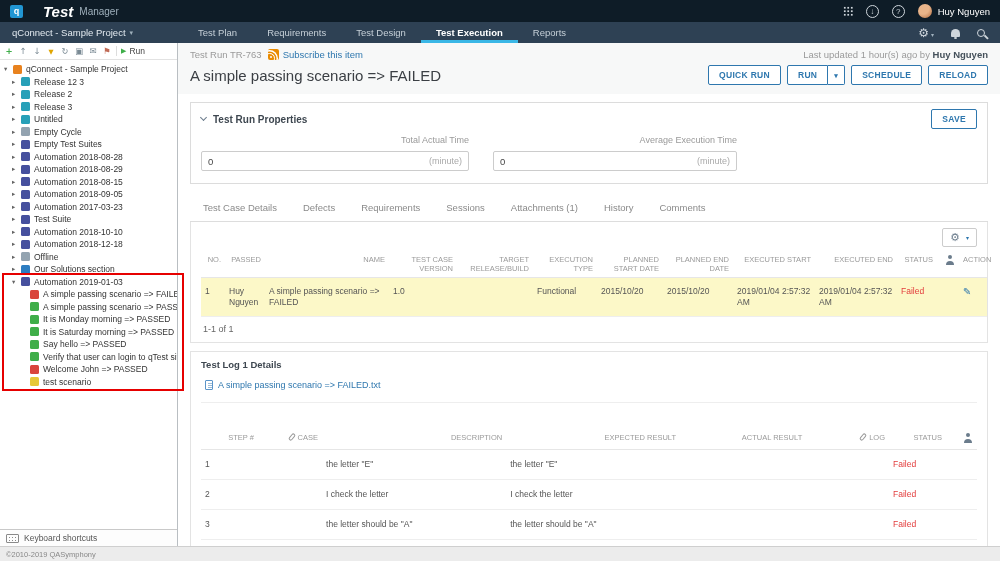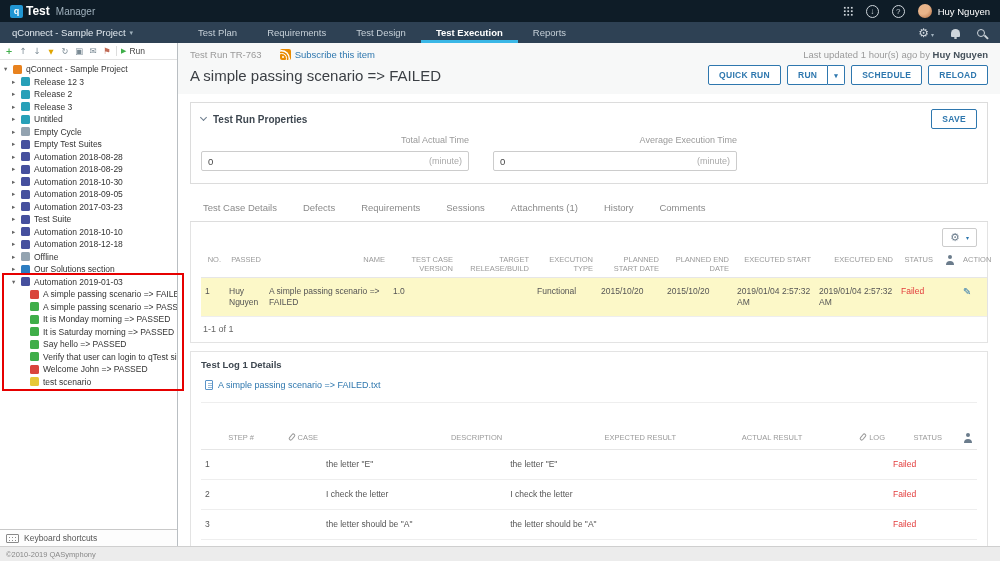--- a/index.html
+++ b/index.html
@@ -3,21 +3,21 @@
 <meta charset="utf-8">
 <style>
   * { margin:0; padding:0; box-sizing:border-box; }
   html,body { width:1000px; height:561px; overflow:hidden; background:#fff;
     font-family:"Liberation Sans","DejaVu Sans",sans-serif; position:relative; }
 
   
   .topbar { height:22px; background:#0e1c27; display:flex; align-items:center; padding:0 10px; }
   .logo-sq { width:13px; height:13px; background:#2196d3; border-radius:2px; color:#fff;
     font-weight:bold; font-size:9px; display:flex; align-items:center; justify-content:center; }
-  .logo-name { color:#fff; font-weight:bold; font-size:12px; margin-left:3px; }
+  .logo-name { color:#fff; font-weight:bold; font-size:15px; margin-left:20px;font-style:italic; }
   .product { color:#9fb0bc; font-size:10px; margin-left:6px; }
   .top-icons { margin-left:auto; display:flex; align-items:center; gap:13px; }
   .grid-icon { width:10px; height:10px;
     background-image:radial-gradient(circle,#cfd6dc 1px,transparent 1.3px);
     background-size:3.5px 3.5px; background-position:0 0; }
   .circ-icon { width:13px; height:13px; border:1px solid #cfd6dc; border-radius:50%;
     color:#cfd6dc; font-size:8px; line-height:11px; text-align:center; }
   .avatar { width:14px; height:14px; border-radius:50%;
     background:radial-gradient(circle at 35% 30%, #e8b48a 0 45%, #b06a3e 100%); }
   .top-user { color:#fff; font-size:9.5px; margin-left:-7px; }
@@ -86,21 +86,21 @@
   .keyboard-row { height:17px; border-top:1px solid #c9c9c9; display:flex; align-items:center;
     gap:5px; padding:0 6px; font-size:8.5px; color:#555; background:#fdfdfd; }
   .kbd-icon { width:13px; height:9px; border:1px solid #8a8a8a; border-radius:1px;
     background-image:radial-gradient(circle,#8a8a8a .7px,transparent .9px); background-size:3px 3px;
     background-position:1px 1px; }
 
   
   .main { flex:1; overflow:hidden; background:#fff; display:flex; flex-direction:column; }
   .head-band { background:#f7f8f8; padding:6px 12px 9px; }
   .mh { display:flex; align-items:center; font-size:9.5px; color:#9a9a9a; }
-  .trid { margin-right:18px; }
+  .trid { margin-right:6px; }
   .rss-icon { width:11px; height:11px; border-radius:2px; background:#e98b00; position:relative;
     overflow:hidden; flex:none; }
   .rss-icon::before { content:""; position:absolute; left:2px; bottom:2px; width:2.5px; height:2.5px;
     background:#fff; border-radius:50%; }
   .rss-icon::after { content:""; position:absolute; left:-3.5px; bottom:-3.5px; width:9px; height:9px;
     border:1.5px solid #fff; border-radius:50%; box-shadow:0 0 0 1.5px #e98b00, 0 0 0 3px #fff; }
   .subscribe { color:#2e77ae; margin-left:4px; }
   .updated { margin-left:auto; }
   .updated b { color:#44505a; }
   .title-row { display:flex; align-items:center; margin-top:5px; }
@@ -275,21 +275,21 @@
           <span class="tl">Automation 2018-08-28</span>
         </div>
       <div class="trow l1">
           <span class="exp"></span>
           <span class="ti ti-suite"></span>
           <span class="tl">Automation 2018-08-29</span>
         </div>
       <div class="trow l1">
           <span class="exp"></span>
           <span class="ti ti-suite"></span>
-          <span class="tl">Automation 2018-10-30</span>
+          <span class="tl">Automation 2018-08-15</span>
         </div>
       <div class="trow l1">
           <span class="exp"></span>
           <span class="ti ti-suite"></span>
           <span class="tl">Automation 2018-09-05</span>
         </div>
       <div class="trow l1">
           <span class="exp"></span>
           <span class="ti ti-suite"></span>
           <span class="tl">Automation 2017-03-23</span>

